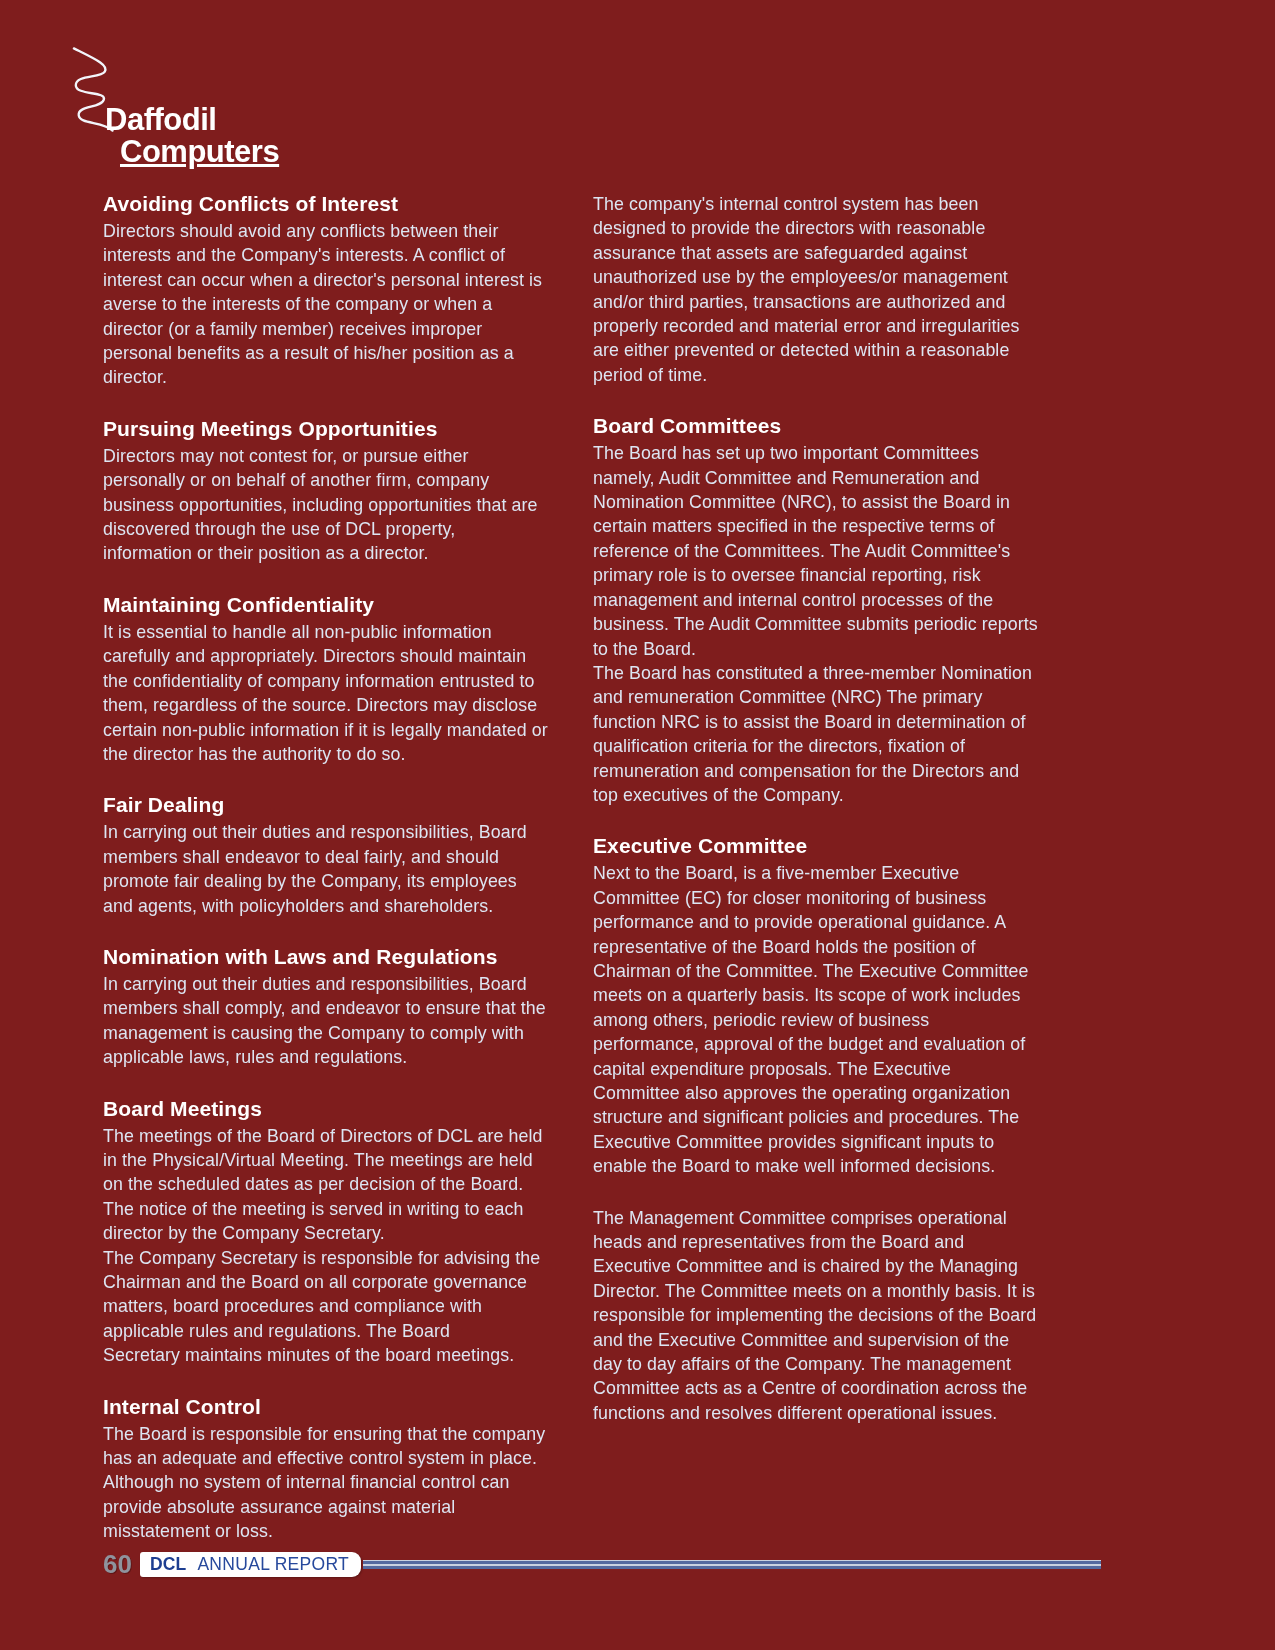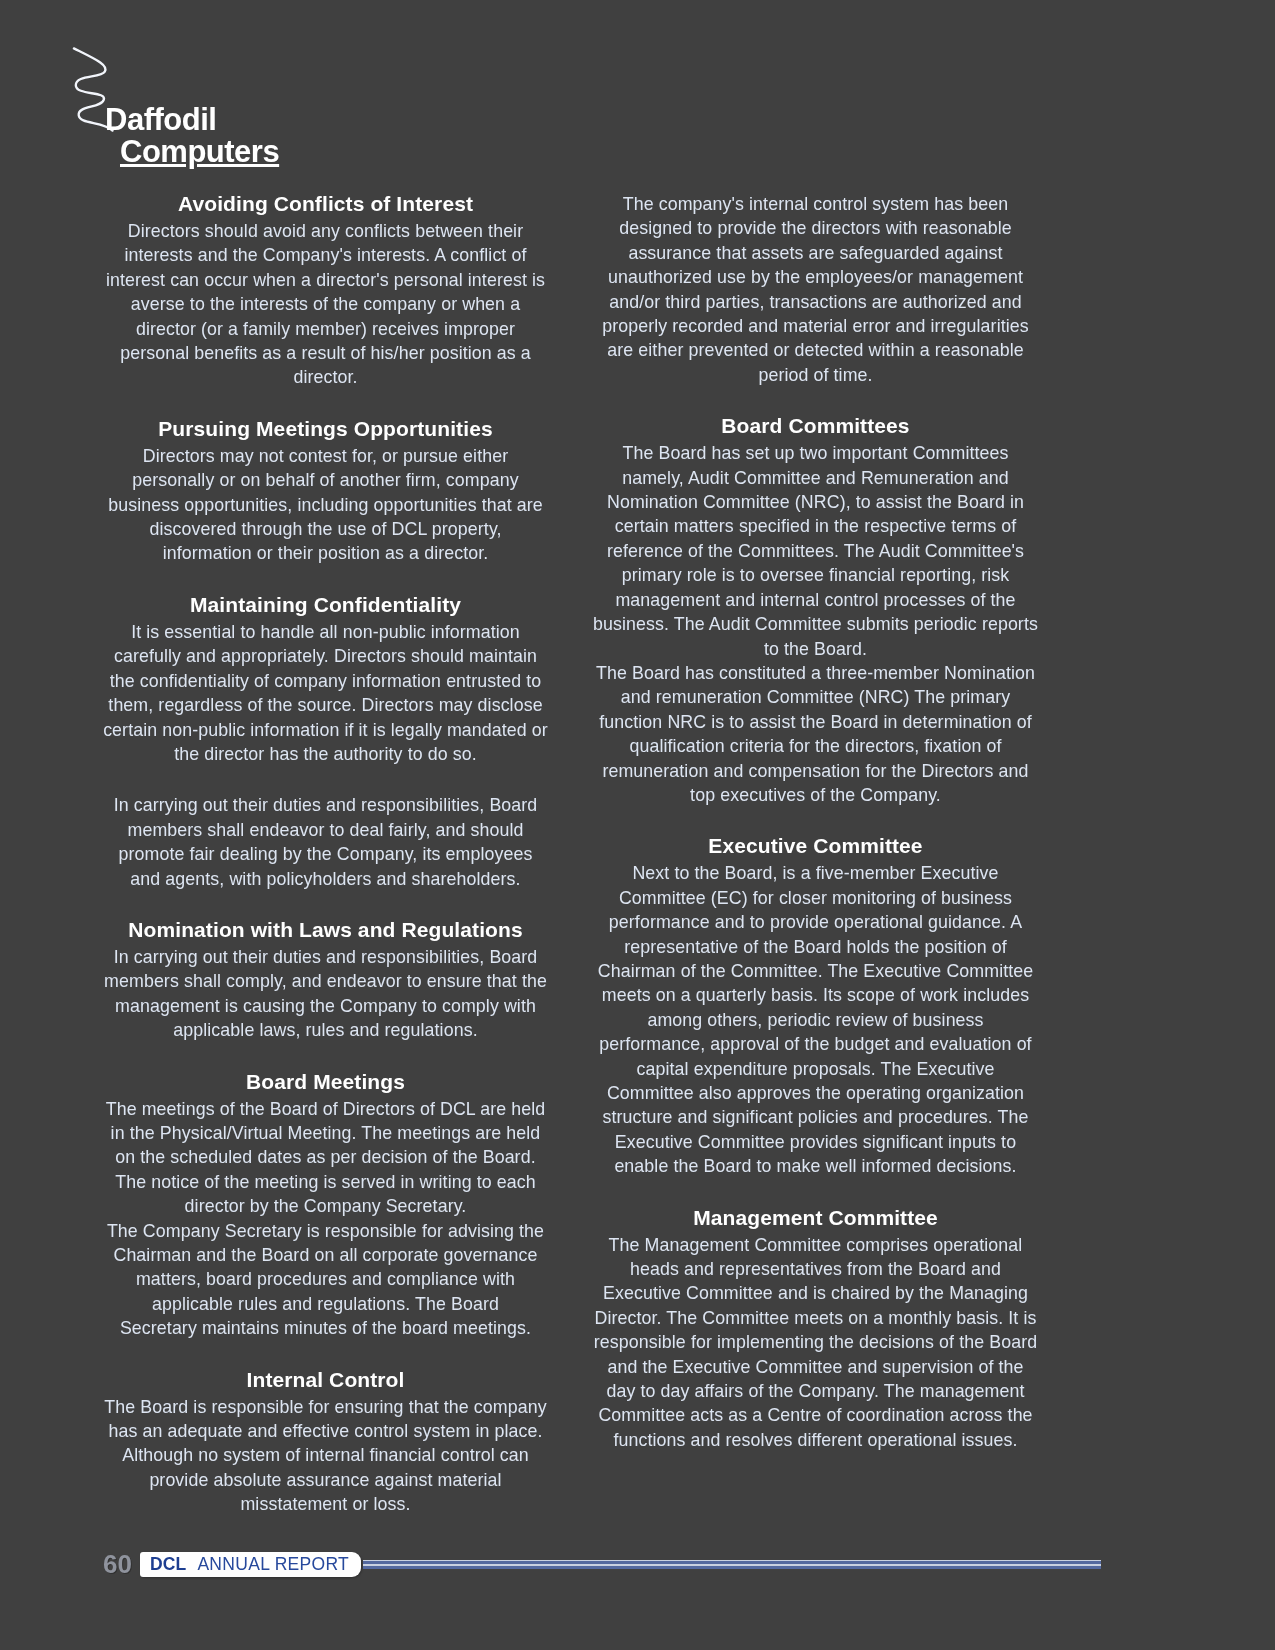--- a/index.html
+++ b/index.html
@@ -1,35 +1,34 @@
 <!DOCTYPE html>
 <html><head>
 <meta charset="utf-8">
 <style>
   html,body{margin:0;padding:0;background:#10265c;}
   .page{
     position:relative;
     width:1275px;height:1650px;
-    background:#404040;
+    background:#7f1d1d;
     font-family:"Liberation Sans", sans-serif;
     overflow:hidden;
   }
   
   .logo{position:absolute;left:70px;top:44px;width:260px;height:135px;}
   .swoosh{position:absolute;left:0;top:0;width:58px;height:90px;}
   .logo-text{position:absolute;left:35px;top:60px;color:#ffffff;font-weight:700;
              letter-spacing:-0.5px;line-height:1.0;}
   .logo-line1{font-size:31px;}
   .logo-line2{font-size:31px;padding-left:15px;margin-top:1px;text-decoration:underline;}
   
   .columns{
     position:absolute;left:103px;top:192px;
     display:flex;gap:45px;
     width:935px;
-    text-align:center;
   }
   .col{width:445px;}
   .col section{margin:0 0 27px 0;}
   .col h2{
     margin:0 0 3px 0;
     font-size:21px;font-weight:700;color:#ffffff;letter-spacing:0.1px;
   }
   .col p{
     margin:0;
     font-size:17.8px;line-height:24.4px;color:#dde5f2;letter-spacing:0.1px;
@@ -88,20 +87,21 @@
       </section>
       <section>
         <h2>Pursuing Meetings Opportunities</h2>
         <p>Directors may not contest for, or pursue either personally or on behalf of another firm, company business opportunities, including opportunities that are discovered through the use of DCL property, information or their position as a director.</p>
       </section>
       <section>
         <h2>Maintaining Confidentiality</h2>
         <p>It is essential to handle all non-public information carefully and appropriately. Directors should maintain the confidentiality of company information entrusted to them, regardless of the source. Directors may disclose certain non-public information if it is legally mandated or the director has the authority to do so.</p>
       </section>
       <section>
+        <h2>Fair Dealing</h2>
         <p>In carrying out their duties and responsibilities, Board members shall endeavor to deal fairly, and should promote fair dealing by the Company, its employees and agents, with policyholders and shareholders.</p>
       </section>
       <section>
         <h2>Nomination with Laws and Regulations</h2>
         <p>In carrying out their duties and responsibilities, Board members shall comply, and endeavor to ensure that the management is causing the Company to comply with applicable laws, rules and regulations.</p>
       </section>
       <section>
         <h2>Board Meetings</h2>
         <p>The meetings of the Board of Directors of DCL are held in the Physical/Virtual Meeting. The meetings are held on the scheduled dates as per decision of the Board. The notice of the meeting is served in writing to each director by the Company Secretary.</p>
         <p>The Company Secretary is responsible for advising the Chairman and the Board on all corporate governance matters, board procedures and compliance with applicable rules and regulations. The Board</p>
@@ -120,21 +120,20 @@
       <section>
         <h2>Board Committees</h2>
         <p>The Board has set up two important Committees namely, Audit Committee and Remuneration and Nomination Committee (NRC), to assist the Board in certain matters specified in the respective terms of reference of the Committees. The Audit Committee's primary role is to oversee financial reporting, risk management and internal control processes of the business. The Audit Committee submits periodic reports to the Board.</p>
         <p>The Board has constituted a three-member Nomination and remuneration Committee (NRC) The primary function NRC is to assist the Board in determination of qualification criteria for the directors, fixation of remuneration and compensation for the Directors and top executives of the Company.</p>
       </section>
       <section>
         <h2>Executive Committee</h2>
         <p>Next to the Board, is a five-member Executive Committee (EC) for closer monitoring of business performance and to provide operational guidance.  A representative of the Board holds the position of Chairman of the Committee. The Executive Committee meets on a quarterly basis. Its scope of work includes among others, periodic review of business performance, approval of the budget and evaluation of capital expenditure proposals. The Executive Committee also approves the operating organization structure and significant policies and procedures. The Executive Committee provides significant inputs to enable the Board to make well informed decisions.</p>
       </section>
       <section>
-        <h2>Management Committee</h2>
         <p>The Management Committee comprises operational heads and representatives from the Board and Executive Committee and is chaired by the Managing Director. The Committee meets on a monthly basis. It is responsible for implementing the decisions of the Board and the Executive Committee and supervision of the day to day affairs of the Company. The management Committee acts as a Centre of coordination across the functions and resolves different operational issues.</p>
       </section>
     </div>
 
   </div>
 
   <div class="footer">
     <span class="pagenum">60</span>
     <span class="badge">
       <span class="badge-bold">DCL</span>

